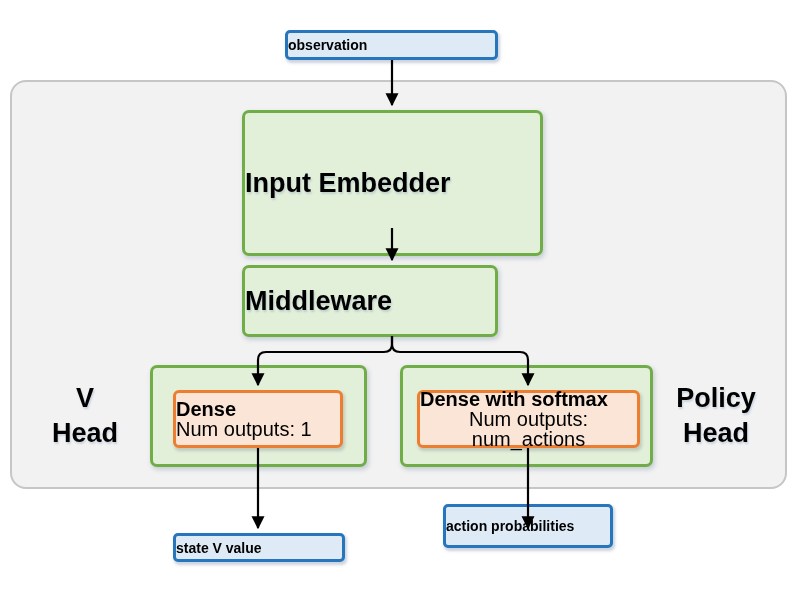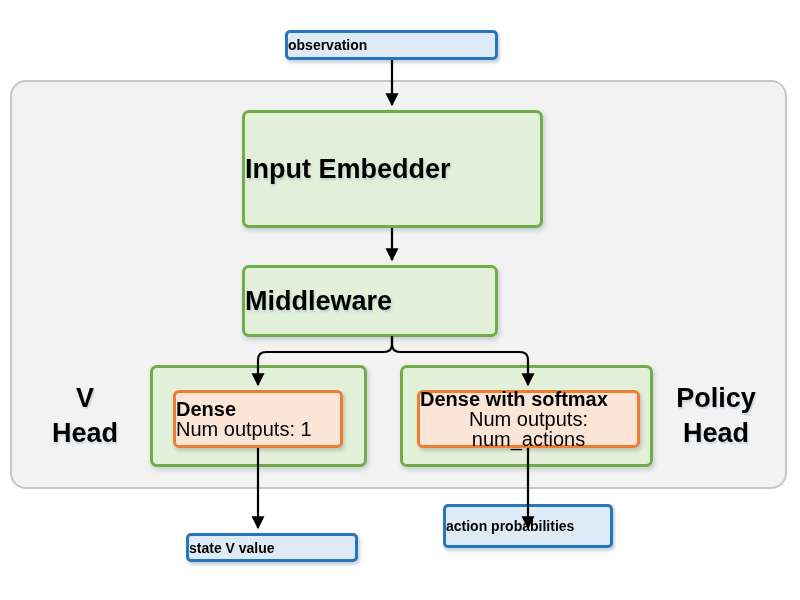--- a/index.html
+++ b/index.html
@@ -57,27 +57,27 @@
   .side-label {
     position: absolute;
     font-weight: bold; font-size: 27px; line-height: 35px;
     text-align: center;
     text-shadow: 1px 2px 2px rgba(110,140,180,0.30);
   }
   .side-label span { display: block; }
 
   
   .obs        { left: 285px; top: 30px;  width: 213px; height: 30px; }
-  .embedder   { left: 242px; top: 110px; width: 301px; height: 118px; }
+  .embedder   { left: 242px; top: 110px; width: 301px; height: 146px; }
   .middleware { left: 242px; top: 265px; width: 256px; height: 72px; }
   .vhead-box  { left: 150px; top: 365px; width: 217px; height: 102px; }
   .dense      { left: 173px; top: 390px; width: 170px; height: 58px; }
   .phead-box  { left: 400px; top: 365px; width: 253px; height: 102px; }
   .softmax    { left: 417px; top: 390px; width: 223px; height: 58px; }
-  .statev     { left: 186px; top: 533px; width: 172px; height: 29px; }
+  .statev     { left: 173px; top: 533px; width: 172px; height: 29px; }
   .actionp    { left: 443px; top: 504px; width: 170px; height: 44px; }
   .vlabel     { left: 30px;  top: 381px; width: 110px; }
   .plabel     { left: 660px; top: 381px; width: 112px; }
 
   svg.arrows {
     position: absolute; left: 0; top: 0;
     pointer-events: none;
   }
   svg.arrows path.link {
     stroke: var(--arrow, #000);

